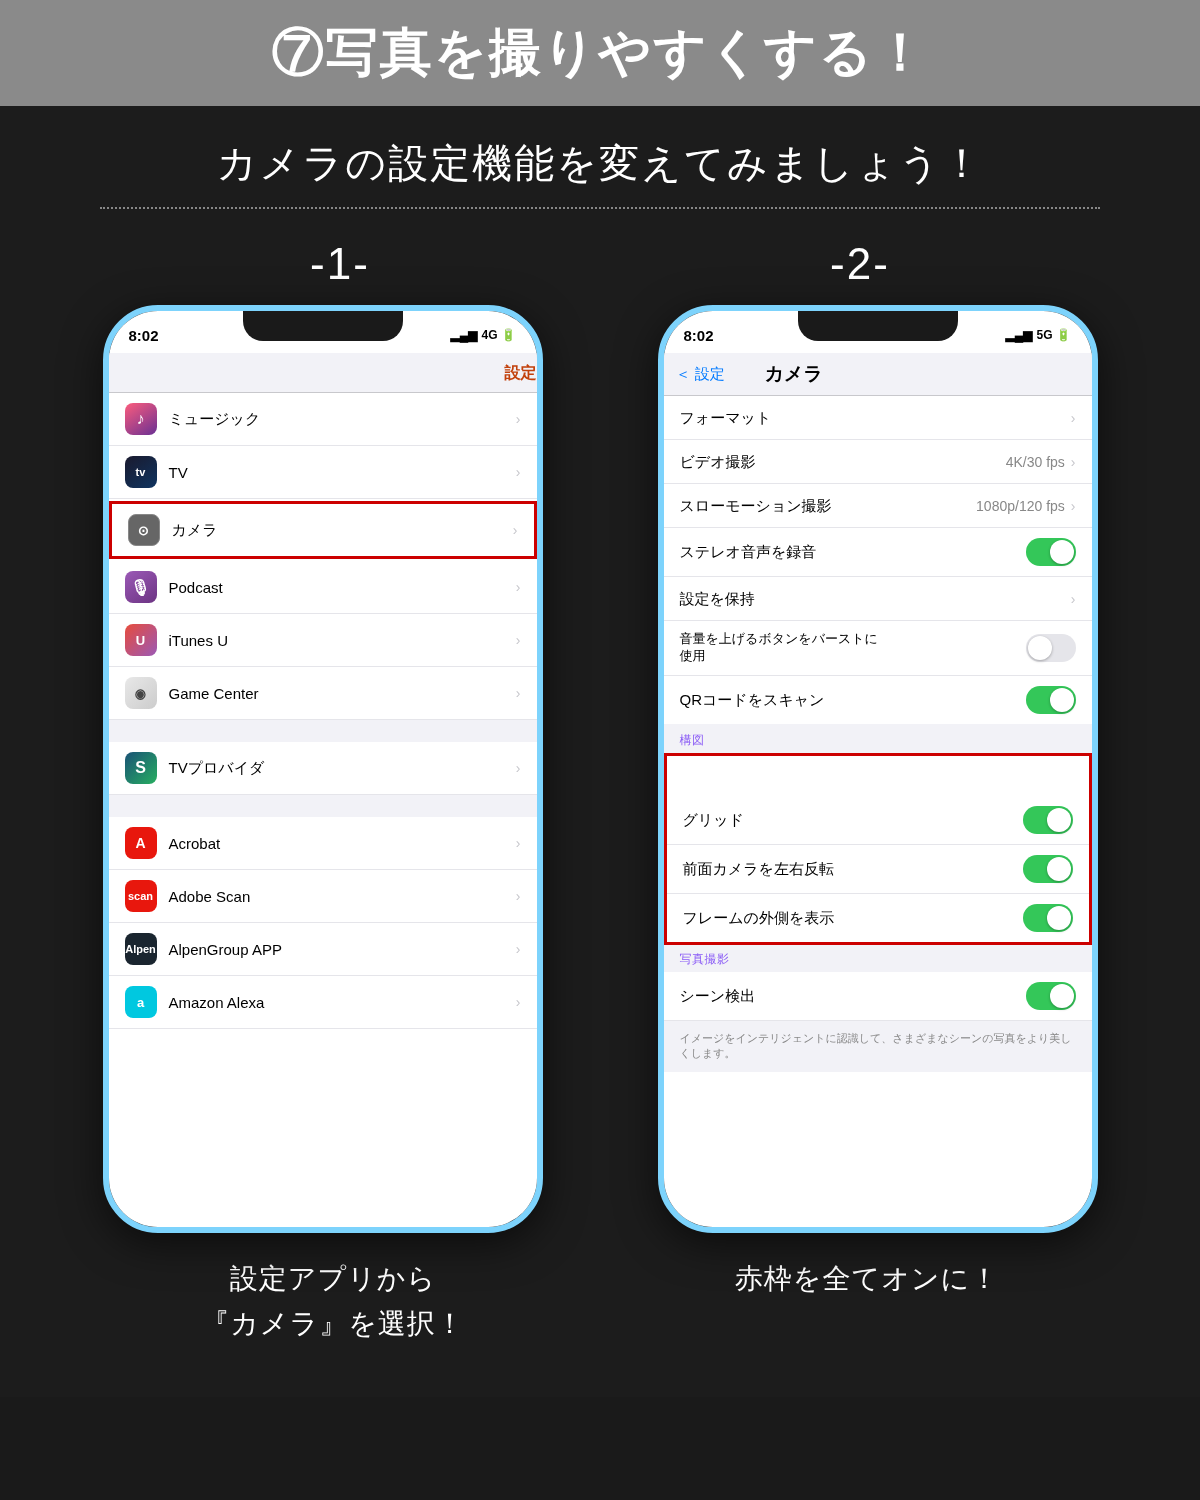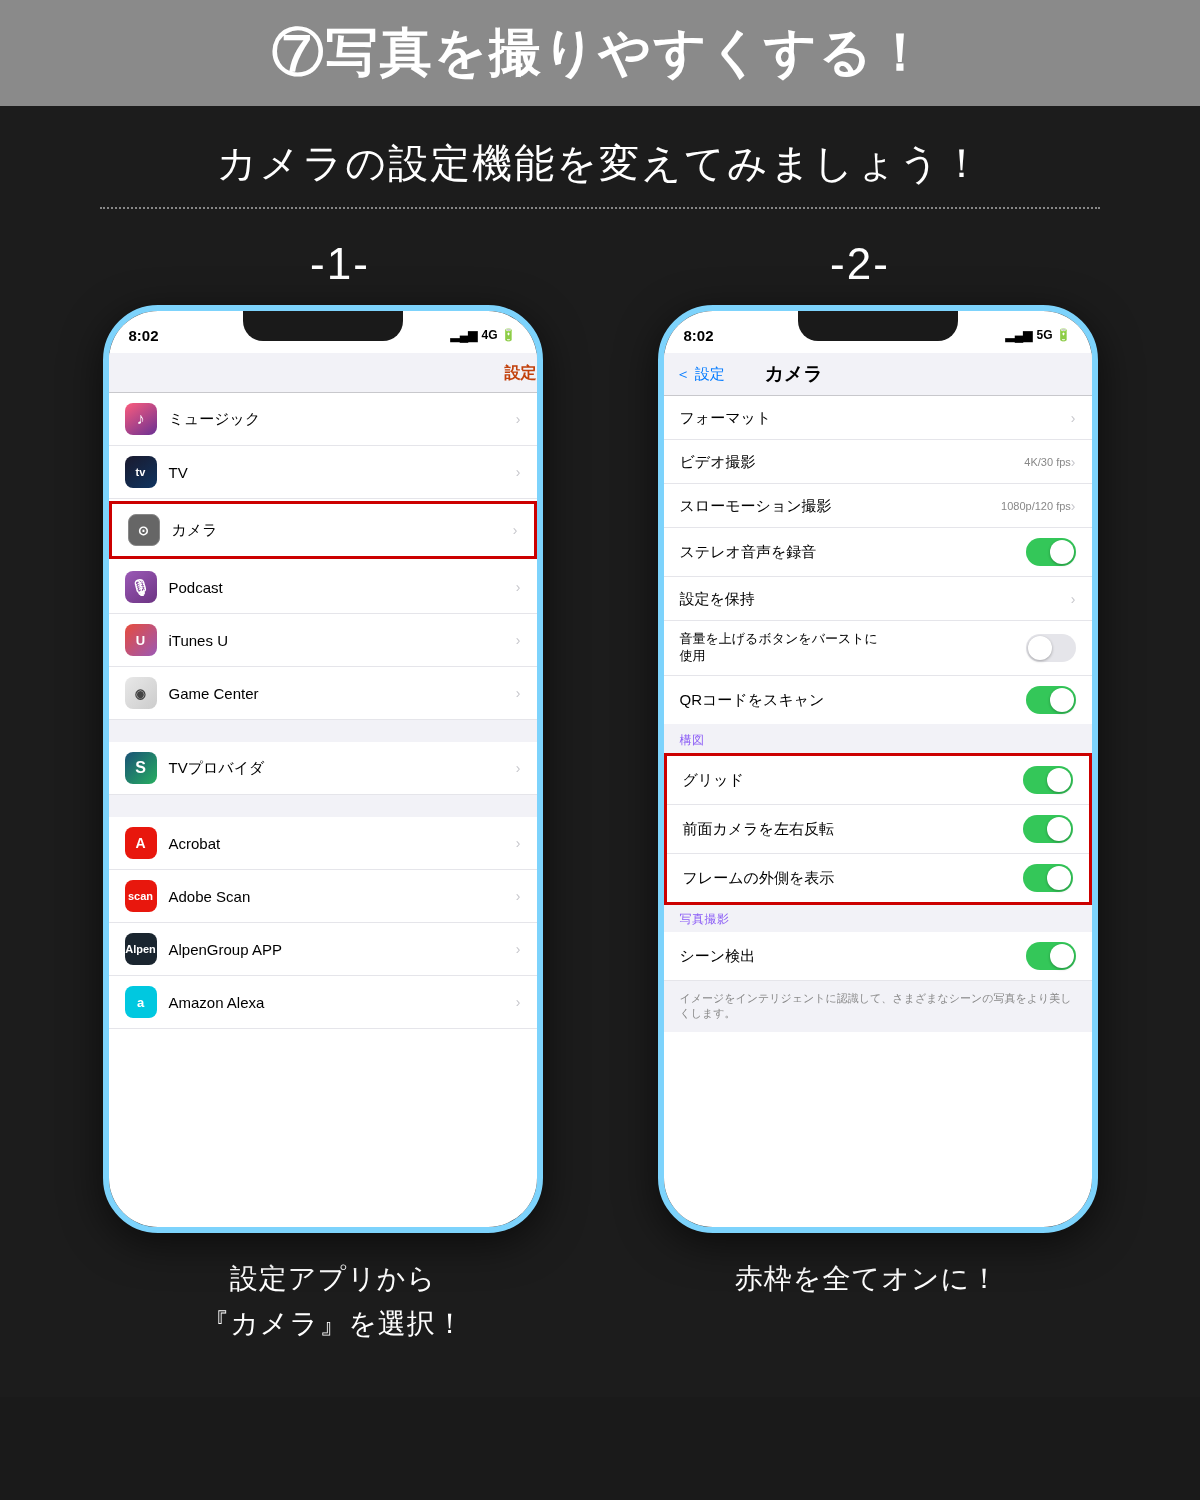--- a/index.html
+++ b/index.html
@@ -223,23 +223,23 @@
       min-height: 44px;
     }
     .camera-item:last-child { border-bottom: none; }
     .camera-item-label {
       font-size: 15px;
       color: #000;
       flex: 1;
       line-height: 1.3;
     }
     .camera-item-value {
-      font-size: 11px;
+      font-size: 14px;
       color: #888;
-      margin-right: 0;
+      margin-right: 6px;
     }
 
     
     .toggle {
       width: 50px;
       height: 28px;
       border-radius: 14px;
       position: relative;
       flex-shrink: 0;
     }
@@ -427,21 +427,21 @@
               <div class="toggle off"></div>
             </div>
             <div class="camera-item">
               <span class="camera-item-label">QRコードをスキャン</span>
               <div class="toggle on"></div>
             </div>
           </div>
 
           <div class="camera-section-header">構図</div>
           <div style="border: 3px solid #cc0000; margin: 0; background: #fff;">
-            <div class="camera-item" style="border-bottom: 1px solid #e5e5ea;">
+            <div class="camera-item" style="border-bottom: 1px solid #e5e5ea; margin-top: 40px;">
               <span class="camera-item-label">グリッド</span>
               <div class="toggle on"></div>
             </div>
             <div class="camera-item" style="border-bottom: 1px solid #e5e5ea;">
               <span class="camera-item-label">前面カメラを左右反転</span>
               <div class="toggle on"></div>
             </div>
             <div class="camera-item">
               <span class="camera-item-label">フレームの外側を表示</span>
               <div class="toggle on"></div>

